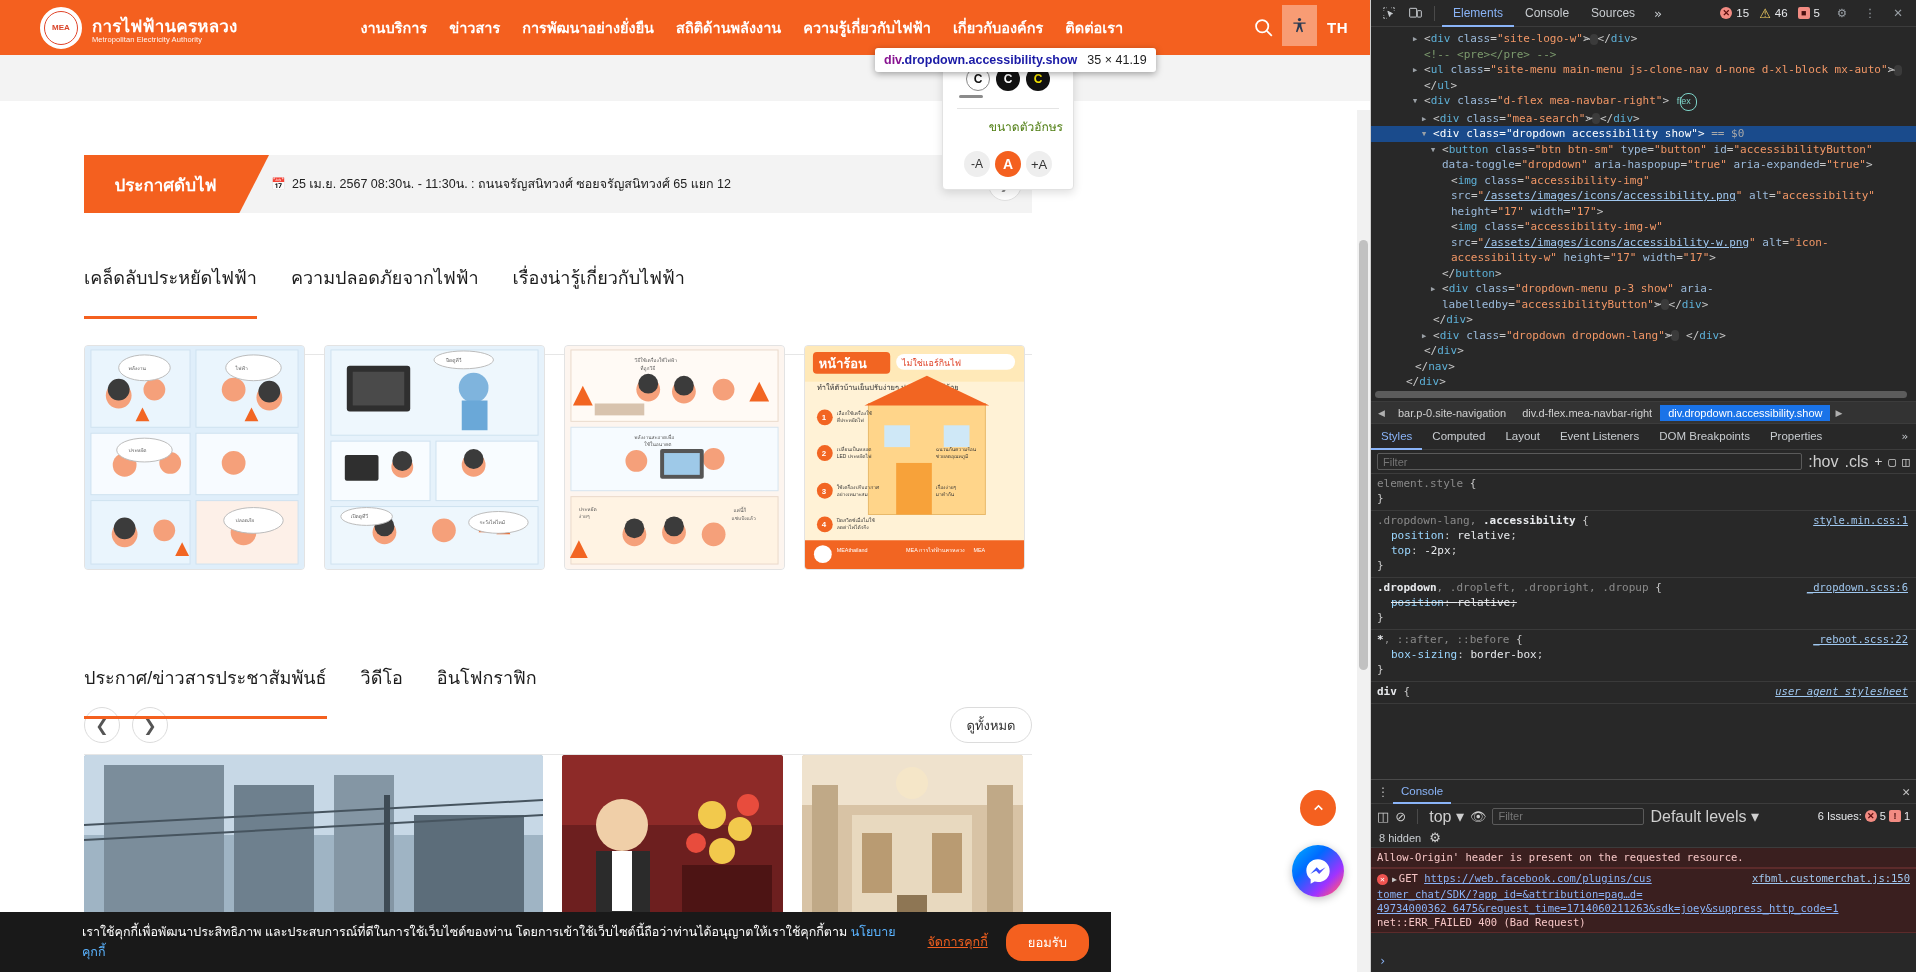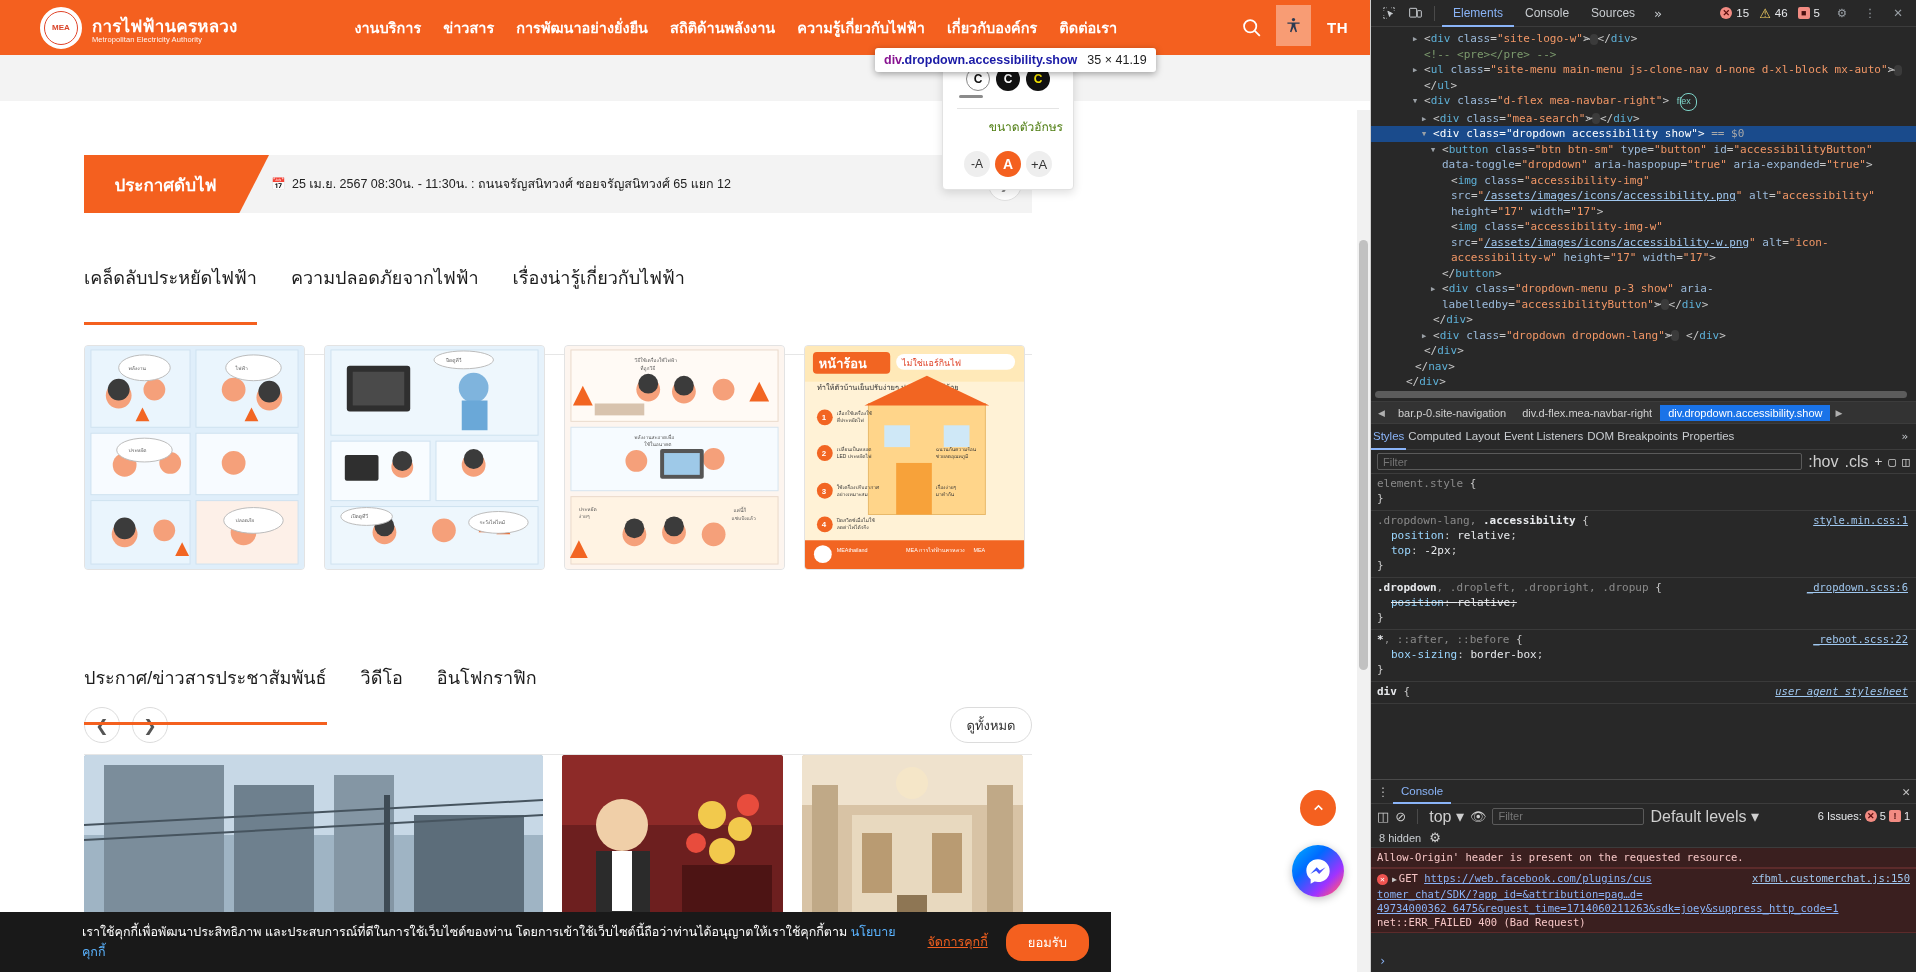--- a/index.html
+++ b/index.html
@@ -53,21 +53,21 @@
   .logo-text .en { font-size: 7.5px; letter-spacing: .1px; opacity: .95; }
 
   .main-menu {
     list-style: none; display: flex; margin: 0 auto; padding: 0;
     gap: 22px; align-items: center;
   }
   .main-menu li a {
     color: #fff; text-decoration: none;
     font-size: 14.5px; font-weight: bold; white-space: nowrap;
   }
-  .mea-navbar-right { display: flex; align-items: center; gap: 8px; flex: 0 0 auto; text-align: center; }
+  .mea-navbar-right { display: flex; align-items: center; gap: 2px; flex: 0 0 auto; text-align: center; }
   .mea-search {
     width: 34px; height: 34px; display: flex; align-items: center; justify-content: center;
     cursor: pointer;
   }
   .dropdown { position: relative; top: -2px; }
   .accessibility-btn {
     width: 35px; height: 41px;
     background: rgba(255,255,255,0.38);
     border: none; display: flex; align-items: center; justify-content: center;
     cursor: pointer; padding: 0;
@@ -165,21 +165,21 @@
   }
 
   
   .tabs {
     position: absolute; left: 84px;
     display: flex; gap: 34px; align-items: flex-end;
   }
   .tabs.tabs-top { top: 208px; }
   .tabs.tabs-bottom { top: 608px; }
   .tab {
-    font-size: 18px; color: #1b1b1b; padding-bottom: 30px;
+    font-size: 18px; color: #1b1b1b; padding-bottom: 24px;
     cursor: pointer; border-bottom: 3px solid transparent; white-space: nowrap; text-align: right;
   }
   .tab.active { border-bottom-color: #f4601f; font-weight: normal; }
   .tab-rule {
     position: absolute; height: 1px; background: #e6e6e6;
   }
 
   
   .cards {
     position: absolute; left: 84px; top: 290px;
@@ -339,21 +339,21 @@
   .bc.active { background: #1a73e8; color: #fff; }
 
   
   .dt-styles { flex: 1 1 auto; display: flex; flex-direction: column; overflow: hidden; border-top: 1px solid #3c3c3c; }
   .styles-tabs {
     height: 26px; display: flex; align-items: center; gap: 0;
     border-bottom: 1px solid #3c3c3c; background: #282828; flex: 0 0 auto;
   }
   .st-tab {
     font-family: "Liberation Sans", sans-serif; font-size: 11.5px;
-    color: #c9cdd1; padding: 0 2px; line-height: 25px; height: 26px; cursor: pointer;
+    color: #c9cdd1; padding: 0 10px; line-height: 25px; height: 26px; cursor: pointer;
   }
   .st-tab.active { color: #8ab4f8; border-bottom: 2px solid #8ab4f8; }
   .st-more { color: #c9cdd1; padding: 0 8px; cursor: pointer; margin-left: auto; }
   .filter-row {
     height: 24px; display: flex; align-items: center; gap: 6px;
     padding: 0 6px; border-bottom: 1px solid #3c3c3c; flex: 0 0 auto;
   }
   .filter-input {
     flex: 1; height: 17px; background: #282828; border: 1px solid #5a5a5a;
     color: #bdbdbd; font-size: 11px; padding: 0 5px; border-radius: 2px;

